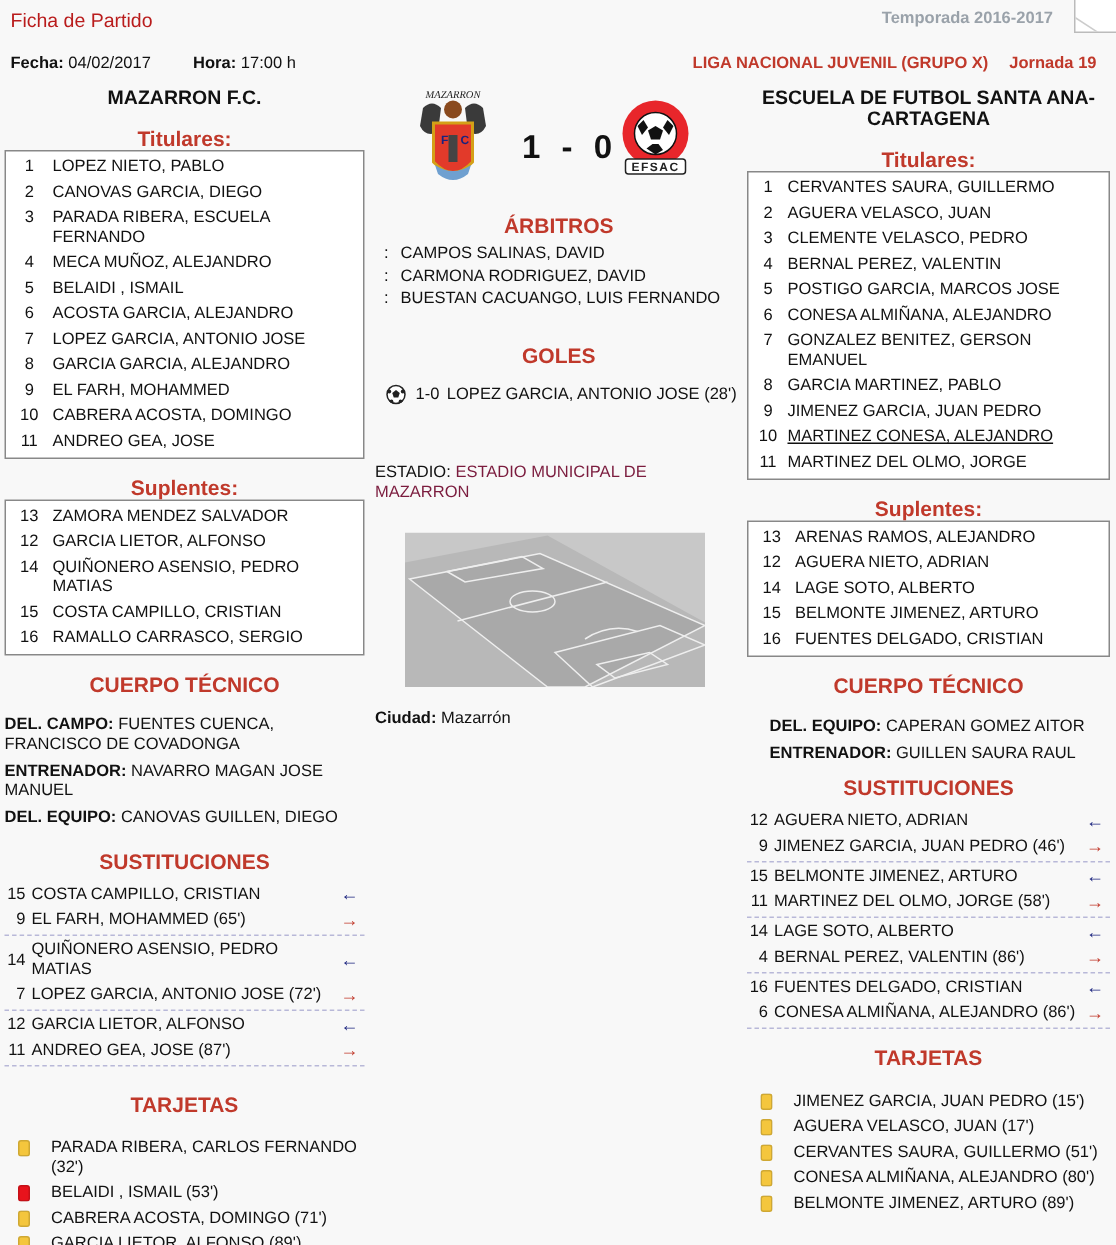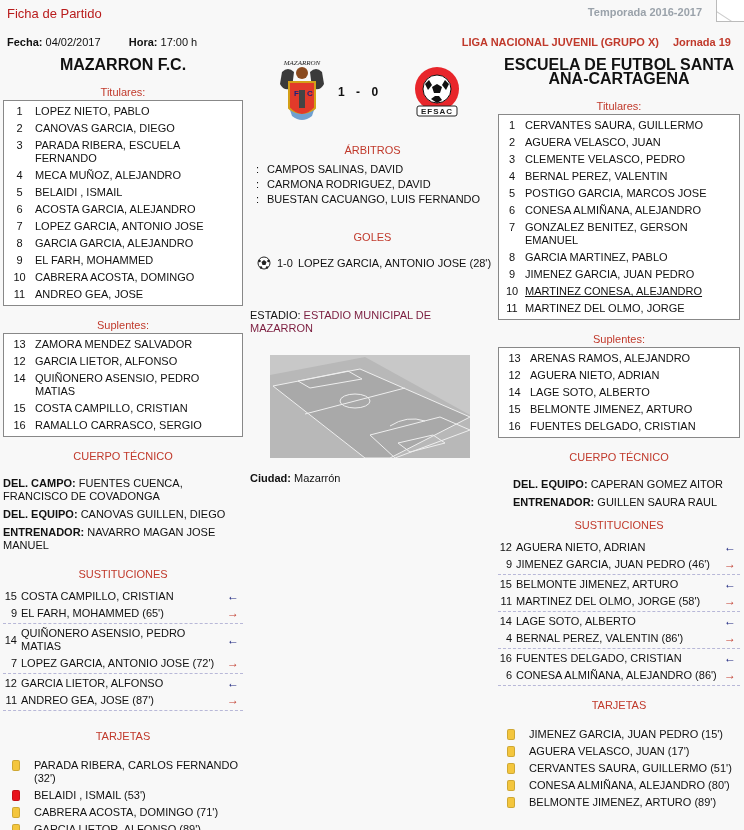--- a/index.html
+++ b/index.html
@@ -41,25 +41,25 @@
     font-size: 11px; font-weight: bold; color: #c0392b;
   }
   .league .gap { display: inline-block; width: 14px; }
 
   .col { position: absolute; }
   .col-left { left: 3px; width: 240px; }
   .col-mid { left: 250px; width: 245px; }
   .col-right { left: 498px; width: 242px; }
 
   .team-name {
-    text-align: center; font-weight: bold; font-size: 16px;
+    text-align: center; font-weight: bold; font-size: 13px;
     line-height: 14px;
   }
   .sec-head {
-    text-align: center; font-weight: normal; font-size: 11px;
+    text-align: center; font-weight: bold; font-size: 14px;
     color: #c0392b; line-height: 14px;
   }
   .box {
     background: #fff; border: 1px solid #888;
     padding: 2px 0 2px 0;
   }
   .pl-row {
     display: flex; line-height: 13px; padding: 2px 0 2px 0;
     min-height: 17px;
   }
@@ -81,21 +81,21 @@
   .arrow.out { color: #c0392b; }
 
   .card-row { display: flex; line-height: 13px; margin-bottom: 4px; }
   .card { width: 8px; height: 11px; border-radius: 2px; margin: 1px 0 0 9px; flex: none; border: 1px solid rgba(0,0,0,0.15);}
   .card.yellow { background: #f4c63d; }
   .card.red { background: #e8131c; }
   .card-name { margin-left: 14px; flex: 1; }
 
   .score-area { position: absolute; left: 275px; top: 58px; width: 195px; height: 70px; }
   .score {
-    position: absolute; left: 63px; top: 27px; font-size: 12px; font-weight: bold;
+    position: absolute; left: 73px; top: 27px; font-size: 22px; font-weight: bold;
     letter-spacing: 1px;
   }
   .ref-line { display: flex; line-height: 13px; margin-bottom: 2px; }
   .ref-colon { width: 17px; padding-left: 6px; flex: none; }
   .goal-line { display: flex; align-items: center; line-height: 13px; }
   .goal-icon { width: 14px; height: 14px; margin: 0 6px 0 7px; }
   .stadium { line-height: 13px; }
   .stadium b { font-weight: normal; }
   .stadium .st-name { color: #7b1c3e; }
   .pitch { margin: 20px 0 0 20px; width: 200px; height: 103px; }
@@ -219,22 +219,22 @@
       </div>
       <div class="pl-row sub">
         <span class="pl-num">16</span>
         <span class="pl-name">RAMALLO CARRASCO, SERGIO</span>
       </div>
     </div>
 
   <div class="sec-head" style="margin-top:12px">CUERPO TÉCNICO</div>
   <div style="margin-top:14px" id="home-staff">
       <div class="staff-row"><b>DEL. CAMPO:</b> <span>FUENTES CUENCA, FRANCISCO DE COVADONGA</span></div>
+      <div class="staff-row"><b>ENTRENADOR:</b> <span>NAVARRO MAGAN JOSE MANUEL</span></div>
       <div class="staff-row"><b>DEL. EQUIPO:</b> <span>CANOVAS GUILLEN, DIEGO</span></div>
-      <div class="staff-row"><b>ENTRENADOR:</b> <span>NAVARRO MAGAN JOSE MANUEL</span></div>
     </div>
 
   <div class="sec-head" style="margin-top:15px">SUSTITUCIONES</div>
   <div style="margin-top:6px" id="home-substitutions">
       <div class="sub-block">
         <div class="sub-line">
           <span class="sub-num">15</span>
           <span class="sub-name">COSTA CAMPILLO, CRISTIAN</span>
           <span class="arrow in">←</span>
         </div>

